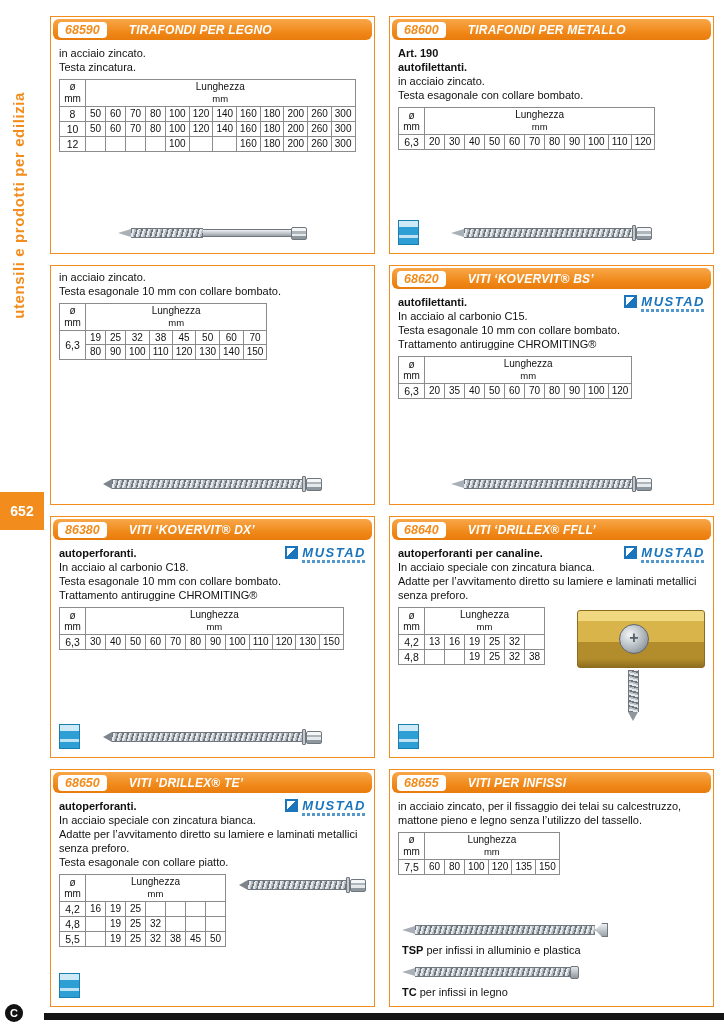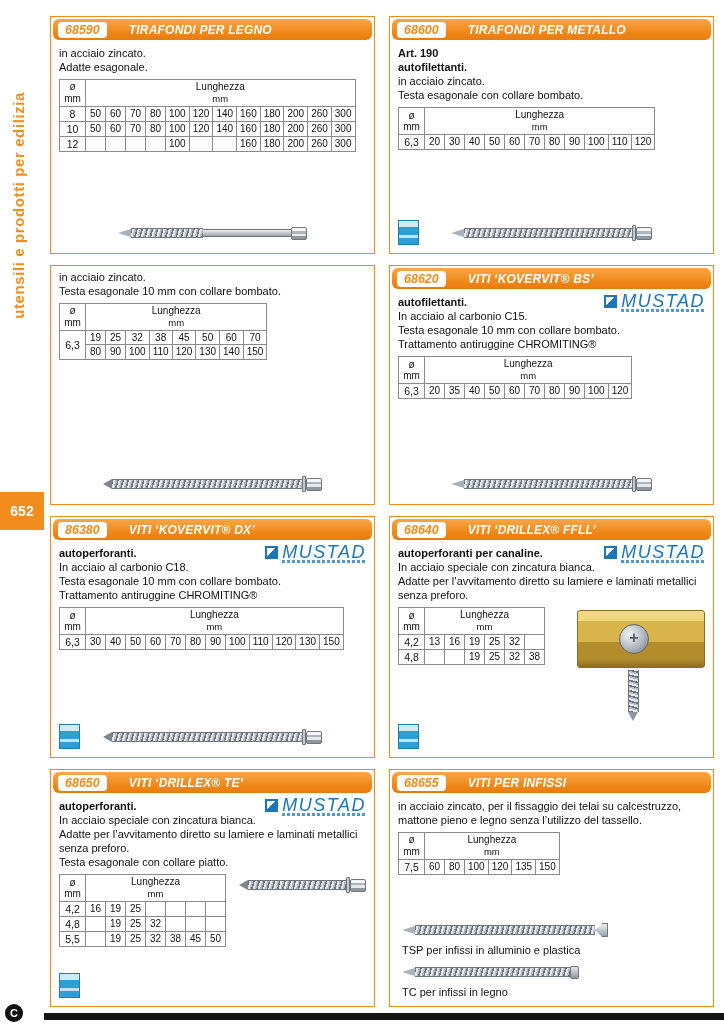--- a/index.html
+++ b/index.html
@@ -34,38 +34,38 @@
 
   .desc{font-size:11px;color:#111;line-height:1.28;padding-right:2px}
   .dline.b{font-weight:bold}
 
   
   .mustad{position:absolute;top:3px;right:6px;display:flex;align-items:flex-start;gap:4px;background:#fff;padding:1px 2px}
   .m-flag{width:13px;height:13px;background:var(--mblue);display:inline-block;position:relative}
   .m-flag::after{content:"";position:absolute;left:2px;top:2px;width:9px;height:9px;
     background:linear-gradient(135deg,#fff 0 45%,var(--mblue) 45%)}
   .m-wrap{display:flex;flex-direction:column}
-  .m-text{color:var(--mblue);font-weight:normal;font-style:italic;font-size:18px;letter-spacing:1.5px;line-height:13px}
+  .m-text{color:var(--mblue);font-weight:bold;font-style:italic;font-size:13px;letter-spacing:1.5px;line-height:13px}
   .m-sub{margin-top:1px;height:3px;width:100%;background:repeating-linear-gradient(90deg,var(--mblue) 0 3px,#fff 3px 5px);opacity:.75}
 
   
   .mid{display:flex;gap:8px;align-items:flex-start}
   table.spec{border-collapse:collapse;margin:5px 0 2px 0}
   table.spec th,table.spec td{border:1px solid var(--tb);font-size:10px;font-weight:normal;
     text-align:center;padding:1px 3px;min-width:20px;height:14px;color:#111;line-height:1.15}
   table.spec th.dia{min-width:26px}
   table.spec td.dia{min-width:26px;font-size:10.5px}
   table.spec th .mm{font-size:9.5px}
 
   
   .figs{margin-top:auto;display:flex;align-items:center;justify-content:center;gap:10px;padding:2px 0}
   .figs.col{flex-direction:column;align-items:flex-start;justify-content:flex-end;gap:4px;padding-left:4px}
   .figure{display:flex;flex-direction:column;align-items:flex-start;gap:2px}
   .fig-cap{font-size:11px;color:#111}
-  .fig-cap .b{font-weight:normal}
+  .fig-cap .b{font-weight:bold}
   .side-fig{margin-left:auto;margin-top:4px}
 
   
   .screw{display:inline-flex;align-items:center;height:24px}
   .s-tip{width:0;height:0;border-style:solid;border-width:4.5px 13px 4.5px 0;
     border-color:transparent #a9b0b7 transparent transparent;display:inline-block}
   .s-tip.drill{border-width:5px 9px 5px 0;border-color:transparent #7d848b transparent transparent}
   .s-thread{height:10px;display:inline-block;
     background:repeating-linear-gradient(105deg,#6f767d 0 1.5px,#e6e9eb 1.5px 3.5px,#b4bbc1 3.5px 5px);
     border-top:1px solid #6f767d;border-bottom:1px solid #6f767d}
@@ -106,21 +106,21 @@
   <main class="grid">
   <section class="box">
     <header class="box-header">
       <span class="code">68590</span>
       <span class="title">TIRAFONDI PER LEGNO</span>
     </header>
     <div class="box-body">
 
       <div class="desc">
             <div class="dline">in acciaio zincato.</div>
-            <div class="dline">Adatte esagonale.</div>
+            <div class="dline">Testa zincatura.</div>
           </div>
       <div class="mid">
             <table class="spec">
               <thead>
                 <tr>
                   <th class="dia">ø<br>mm</th>
                   <th colspan="12">Lunghezza<br><span class="mm">mm</span></th>
                 </tr>
               </thead>
               <tbody>

